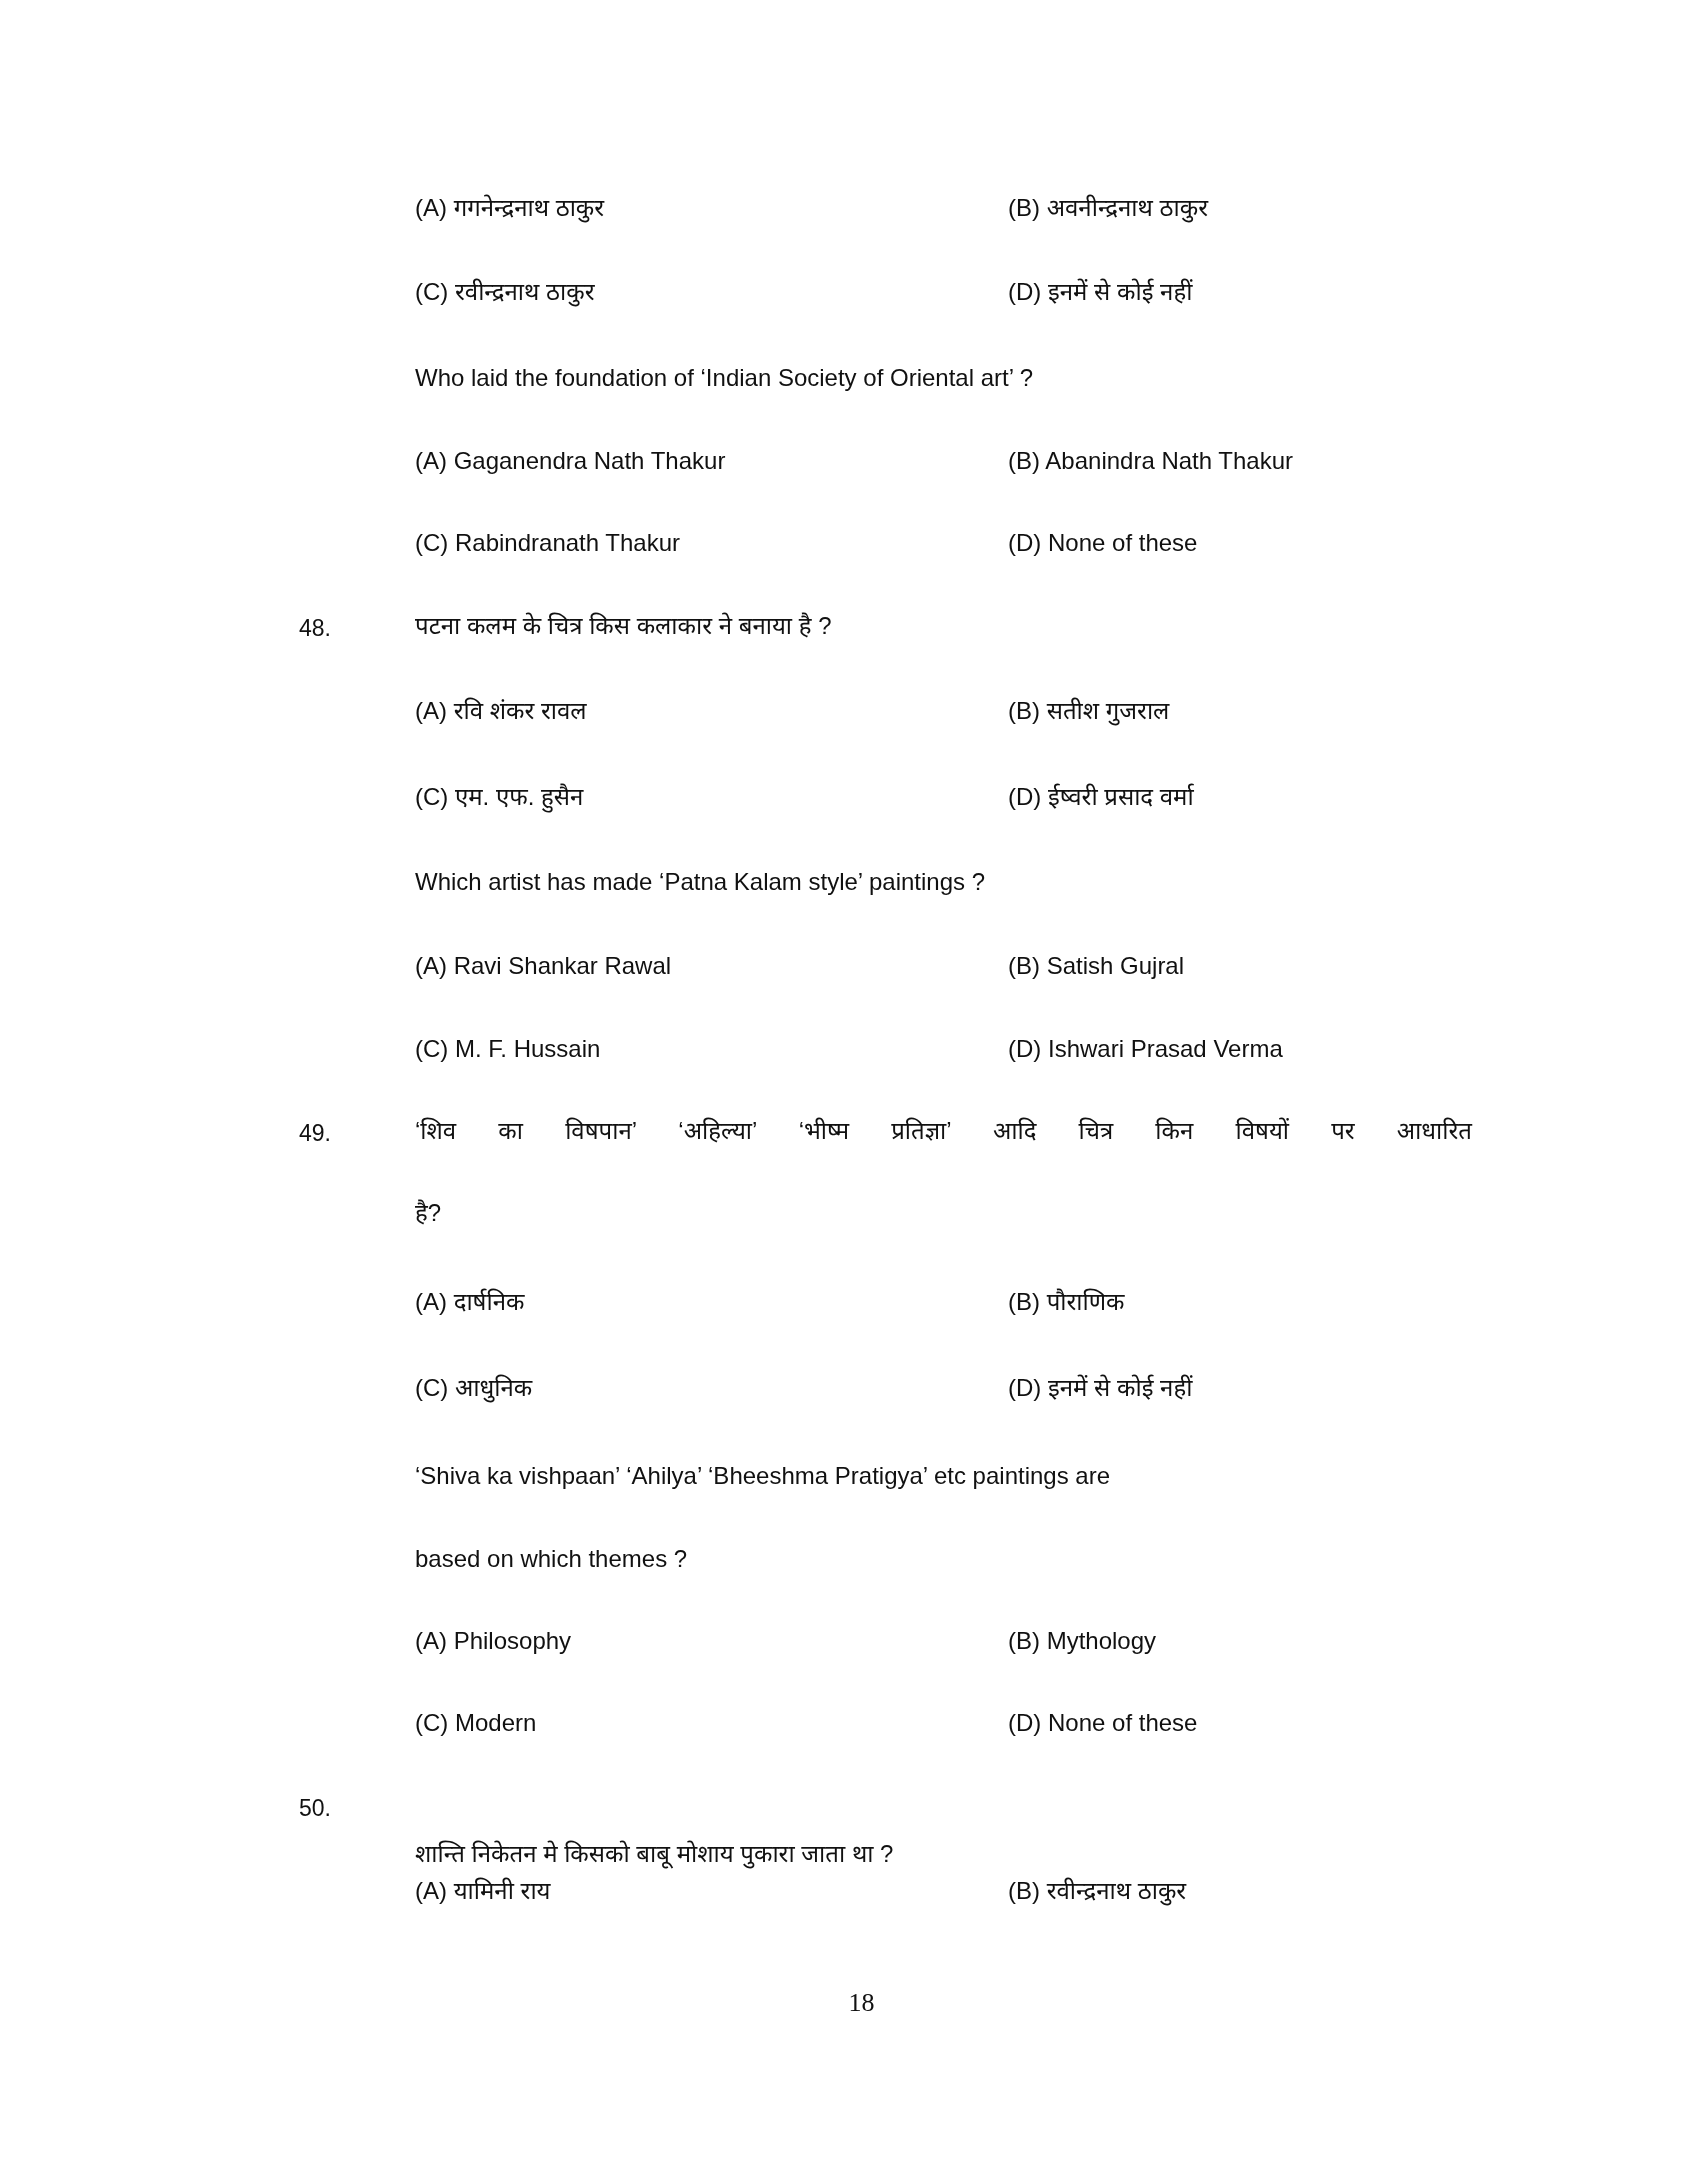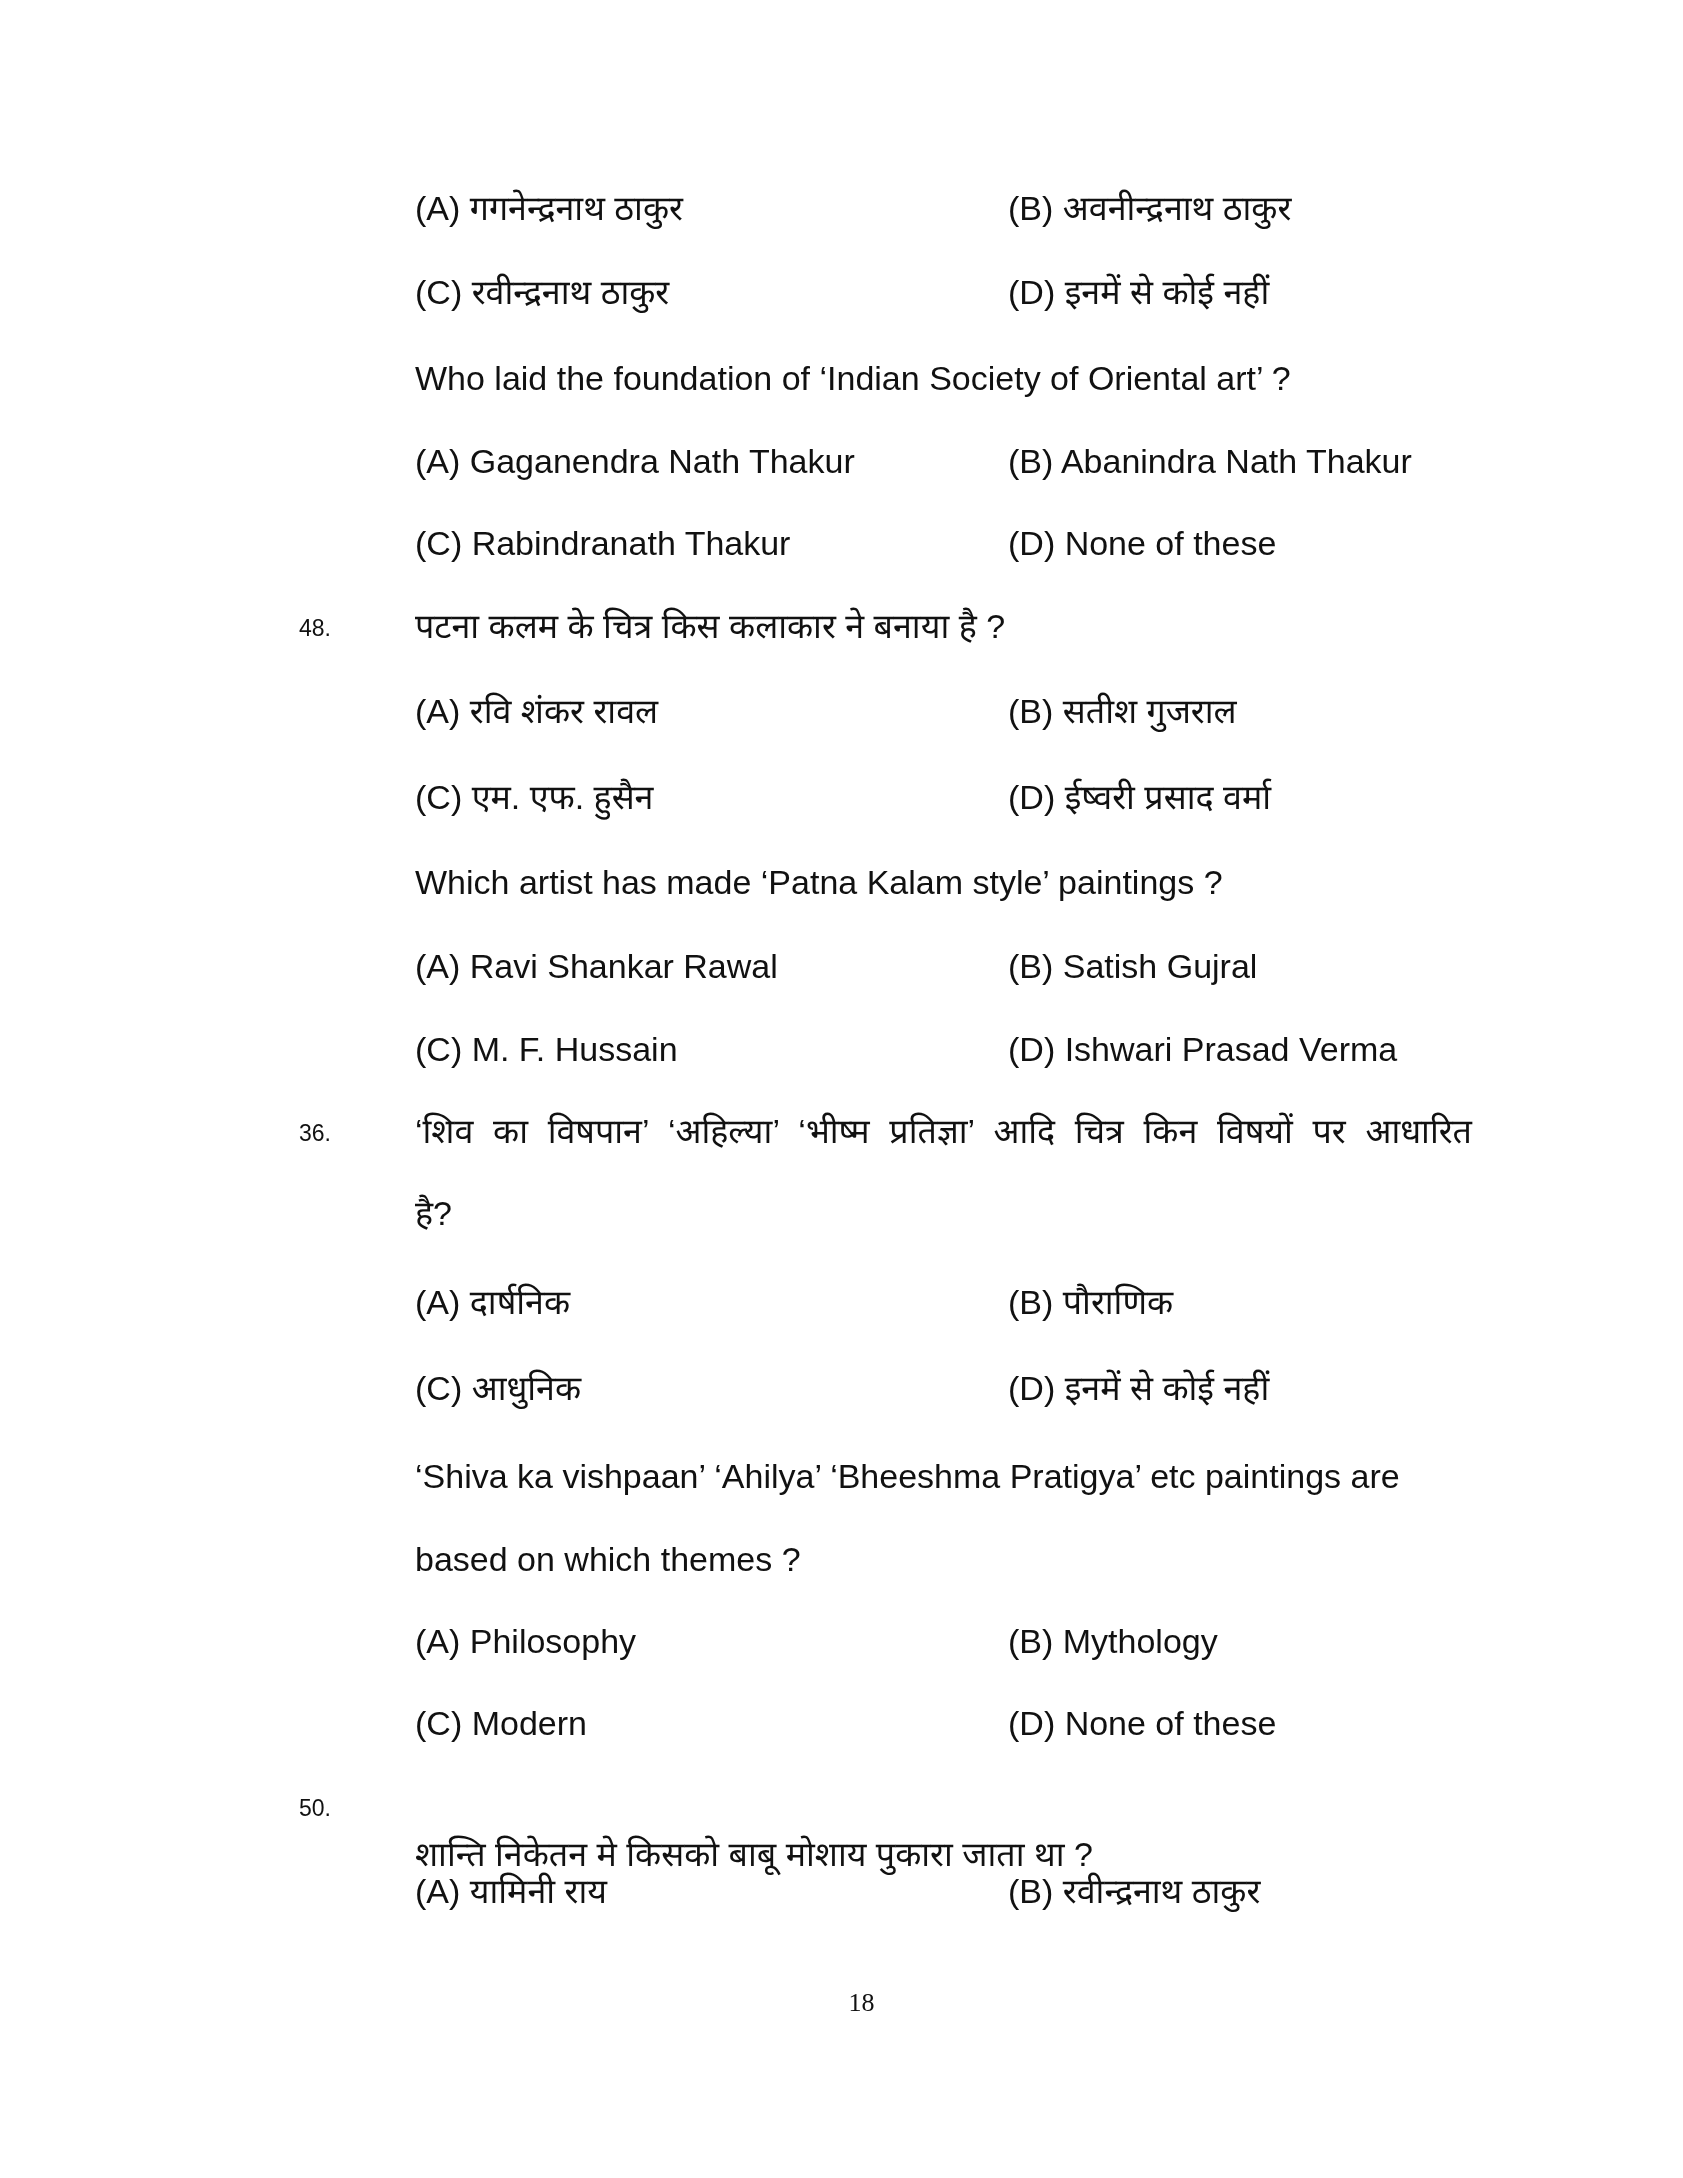--- a/index.html
+++ b/index.html
@@ -1,18 +1,18 @@
 <!DOCTYPE html>
 <html><head>
 <meta charset="utf-8">
 <style>
   html, body { margin: 0; padding: 0; background: #ffffff; }
   body { width: 1683px; height: 2178px; position: relative; overflow: hidden;
          font-family: "Liberation Sans", "DejaVu Sans", sans-serif; color: #111111; }
-  .line { position: absolute; white-space: nowrap; font-size: 34px; line-height: 44px; }
+  .line { position: absolute; white-space: nowrap; font-size: 24px; line-height: 44px; }
   .qnum { position: absolute; left: 299px; font-size: 23px; line-height: 44px; }
   .colL { left: 415px; }
   .colR { left: 989px; margin-left: 19px; }
   .full { left: 415px; }
   .justify { width: 1057px; text-align: justify; text-align-last: justify; white-space: normal; }
   .pagenum { position: absolute; left: 0; width: 1723px; text-align: center; top: 1988px;
              font-family: "Liberation Serif", "DejaVu Serif", serif; font-size: 26px; }
 </style>
 </head>
 <body>
@@ -42,21 +42,21 @@
 
   <div class="line full" style="top:860px">Which artist has made ‘Patna Kalam style’ paintings ?</div>
 
   <div class="line colL" style="top:944px">(A) Ravi Shankar Rawal</div>
   <div class="line colR" style="top:944px">(B) Satish Gujral</div>
   <div class="line colL" style="top:1027px">(C) M. F. Hussain</div>
   <div class="line colR" style="top:1027px">(D) Ishwari Prasad Verma</div>
 </div>
 
 <div>
-  <div class="qnum" style="top:1111px">36.</div>
+  <div class="qnum" style="top:1111px">49.</div>
   <div class="line full justify" style="top:1109px">‘शिव का विषपान’ ‘अहिल्या’ ‘भीष्म प्रतिज्ञा’ आदि चित्र किन विषयों पर आधारित</div>
   <div class="line full" style="top:1191px">है?</div>
 
   <div class="line colL" style="top:1280px">(A) दार्षनिक</div>
   <div class="line colR" style="top:1280px">(B) पौराणिक</div>
   <div class="line colL" style="top:1366px">(C) आधुनिक</div>
   <div class="line colR" style="top:1366px">(D) इनमें से कोई नहीं</div>
 
   <div class="line full" style="top:1454px">‘Shiva ka vishpaan’ ‘Ahilya’ ‘Bheeshma Pratigya’ etc paintings are</div>
   <div class="line full" style="top:1537px">based on which themes ?</div>

